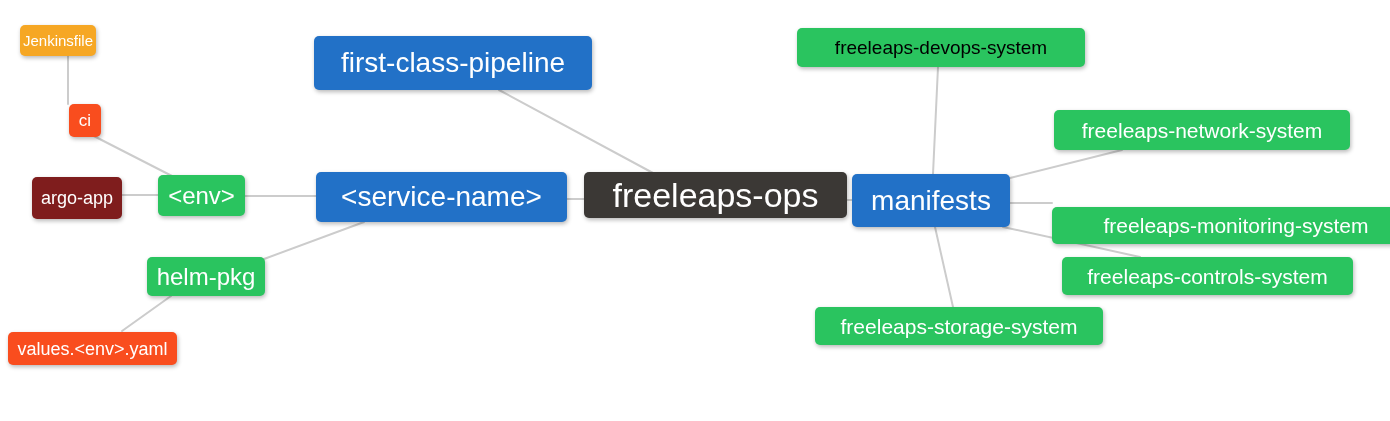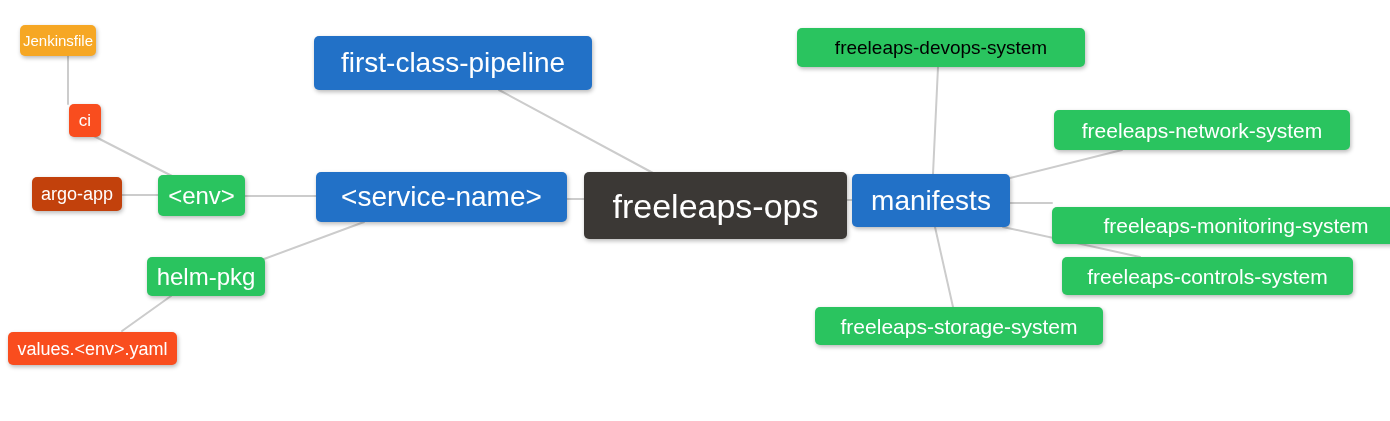--- a/index.html
+++ b/index.html
@@ -51,28 +51,28 @@
       <line x1="567" y1="199" x2="584" y2="199" stroke="#CCCCCC" stroke-width="2" stroke-linecap="round"></line>
       <line x1="499" y1="90" x2="653" y2="173" stroke="#CCCCCC" stroke-width="2" stroke-linecap="round"></line>
       <line x1="847" y1="200" x2="852" y2="200" stroke="#CCCCCC" stroke-width="2" stroke-linecap="round"></line>
       <line x1="933" y1="174" x2="938" y2="67" stroke="#CCCCCC" stroke-width="2" stroke-linecap="round"></line>
       <line x1="1010" y1="178" x2="1122" y2="150" stroke="#CCCCCC" stroke-width="2" stroke-linecap="round"></line>
       <line x1="1010" y1="203" x2="1052" y2="203" stroke="#CCCCCC" stroke-width="2" stroke-linecap="round"></line>
       <line x1="1003" y1="227" x2="1140" y2="257" stroke="#CCCCCC" stroke-width="2" stroke-linecap="round"></line>
       <line x1="935" y1="227" x2="953" y2="307" stroke="#CCCCCC" stroke-width="2" stroke-linecap="round"></line>
     </svg>
   <div id="nodes-layer">
-      <div class="node" style="left: 584px; top: 172px; width: 263px; height: 67px; background: rgb(59, 56, 53); font-size: 34px; color: rgb(255, 255, 255);">freeleaps-ops</div>
+      <div class="node" style="left: 584px; top: 172px; width: 263px; height: 46px; background: rgb(59, 56, 53); font-size: 34px; color: rgb(255, 255, 255);">freeleaps-ops</div>
       <div class="node" style="left: 314px; top: 36px; width: 278px; height: 54px; background: rgb(34, 113, 199); font-size: 28px; color: rgb(255, 255, 255);">first-class-pipeline</div>
       <div class="node" style="left: 316px; top: 172px; width: 251px; height: 50px; background: rgb(34, 113, 199); font-size: 28px; color: rgb(255, 255, 255);">&lt;service-name&gt;</div>
       <div class="node" style="left: 852px; top: 174px; width: 158px; height: 53px; background: rgb(34, 113, 199); font-size: 28px; color: rgb(255, 255, 255);">manifests</div>
       <div class="node" style="left: 158px; top: 175px; width: 87px; height: 41px; background: rgb(42, 196, 95); font-size: 24px; color: rgb(255, 255, 255);">&lt;env&gt;</div>
       <div class="node" style="left: 147px; top: 257px; width: 118px; height: 39px; background: rgb(42, 196, 95); font-size: 24px; color: rgb(255, 255, 255);">helm-pkg</div>
       <div class="node" style="left: 53px; top: 104px; width: 32px; height: 33px; background: rgb(249, 77, 30); font-size: 17px; color: rgb(255, 255, 255); margin-left: 16px;">ci</div>
-      <div class="node" style="left: 32px; top: 177px; width: 90px; height: 34px; background: #c2410c; font-size: 18px; color: rgb(255, 255, 255);">argo-app</div>
+      <div class="node" style="left: 32px; top: 177px; width: 90px; height: 42px; background: #7f1d1d; font-size: 18px; color: rgb(255, 255, 255);">argo-app</div>
       <div class="node" style="left: 20px; top: 25px; width: 76px; height: 31px; background: rgb(246, 167, 36); font-size: 15px; color: rgb(255, 255, 255);">Jenkinsfile</div>
       <div class="node" style="left: 8px; top: 332px; width: 169px; height: 33px; background: rgb(249, 77, 30); font-size: 18px; color: rgb(255, 255, 255);">values.&lt;env&gt;.yaml</div>
       <div class="node" style="left: 797px; top: 28px; width: 288px; height: 39px; background: rgb(42, 196, 95); font-size: 19px; color: #000000;">freeleaps-devops-system</div>
       <div class="node" style="left: 1054px; top: 110px; width: 296px; height: 40px; background: rgb(42, 196, 95); font-size: 21px; color: rgb(255, 255, 255);">freeleaps-network-system</div>
       <div class="node" style="left: 1052px; top: 186px; width: 368px; height: 37px; background: rgb(42, 196, 95); font-size: 21px; color: rgb(255, 255, 255); margin-top: 21px;">freeleaps-monitoring-system</div>
       <div class="node" style="left: 1062px; top: 257px; width: 291px; height: 38px; background: rgb(42, 196, 95); font-size: 21px; color: rgb(255, 255, 255);">freeleaps-controls-system</div>
       <div class="node" style="left: 815px; top: 307px; width: 288px; height: 38px; background: rgb(42, 196, 95); font-size: 21px; color: rgb(255, 255, 255);">freeleaps-storage-system</div>
     </div>
 </div>
 

